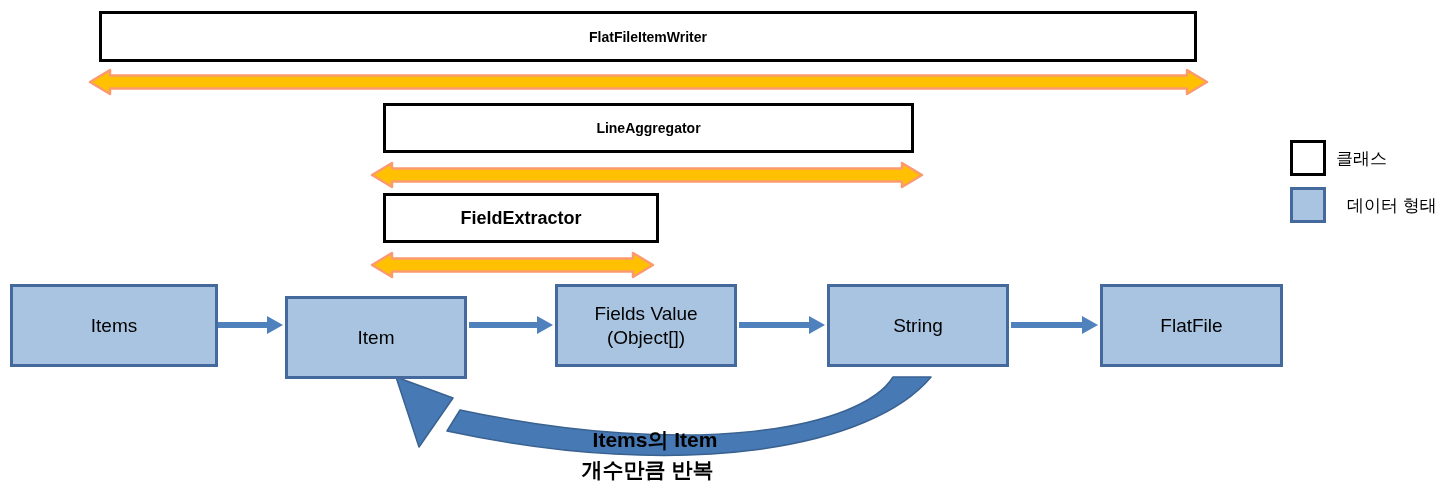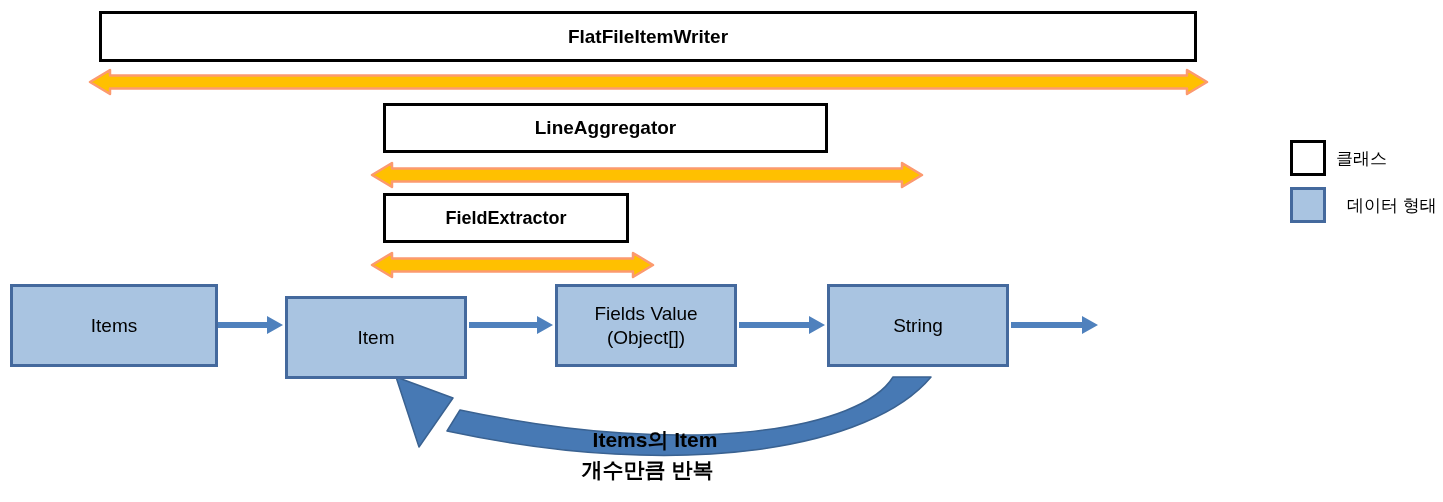--- a/index.html
+++ b/index.html
@@ -4,25 +4,25 @@
 <style>
   html,body{margin:0;padding:0;background:#ffffff;}
   .canvas{
     position:relative;width:1443px;height:502px;background:#ffffff;overflow:hidden;
     font-family:"Liberation Sans","DejaVu Sans",sans-serif;
   }
   .svg-layer{position:absolute;left:0;top:0;width:1443px;height:502px;z-index:1;}
   .class-box{
     position:absolute;background:#ffffff;border:3px solid #000000;
     display:flex;align-items:center;justify-content:center;
-    font-weight:bold;font-size:19px;color:#000000;z-index:2;box-sizing:border-box;
+    font-weight:bold;font-size:14px;color:#000000;z-index:2;box-sizing:border-box;
   }
   .box-ffiw{left:99px;top:11px;width:1098px;height:51px;}
-  .box-la{left:383px;top:103px;width:445px;height:50px;}
-  .box-fe{left:383px;top:193px;width:246px;height:50px;font-size:18px;}
+  .box-la{left:383px;top:103px;width:531px;height:50px;}
+  .box-fe{left:383px;top:193px;width:276px;height:50px;font-size:18px;}
   .data-box{
     position:absolute;top:284px;height:83px;background:#A9C4E1;border:3px solid #44699D;
     display:flex;flex-direction:column;align-items:center;justify-content:center;
     font-size:19px;color:#000000;z-index:2;box-sizing:border-box;line-height:1.25;
   }
   .box-items{left:10px;width:208px;}
   .box-item{left:285px;width:182px;margin-top:12px;}
   .box-fields{left:555px;width:182px;}
   .box-string{left:827px;width:182px;}
   .box-flatfile{left:1100px;width:183px;}
@@ -78,20 +78,23 @@
   <div class="data-box box-item">
     <span>Item</span>
   </div>
   <div class="data-box box-string">
     <span>String</span>
   </div>
   <div class="data-box box-fields">
     <span>Fields Value</span>
     <span>(Object[])</span>
   </div>
+  <div class="data-box box-flatfile">
+    <span>FlatFile</span>
+  </div>
 
   <div class="loop-label loop-label-1">Items의 Item</div>
   <div class="loop-label loop-label-2">개수만큼 반복</div>
 
   <div class="legend-swatch legend-class-swatch"></div>
   <div class="legend-label legend-class-label">클래스</div>
   <div class="legend-swatch legend-data-swatch"></div>
   <div class="legend-label legend-data-label">데이터 형태</div>
 
 </div>

